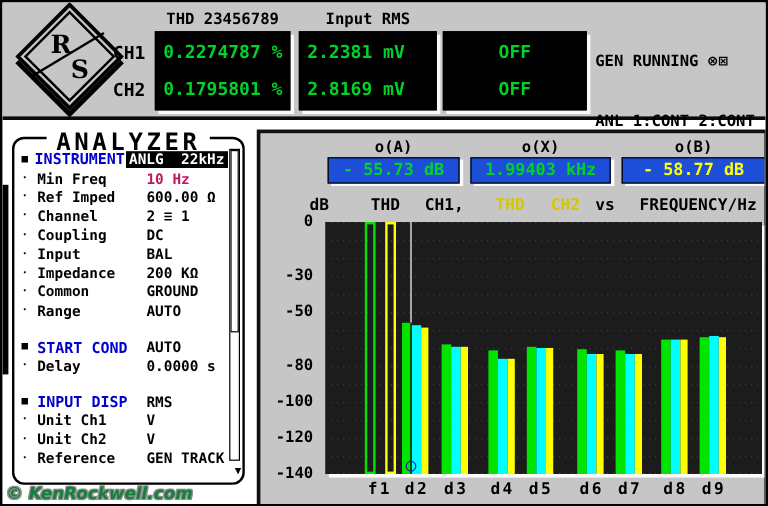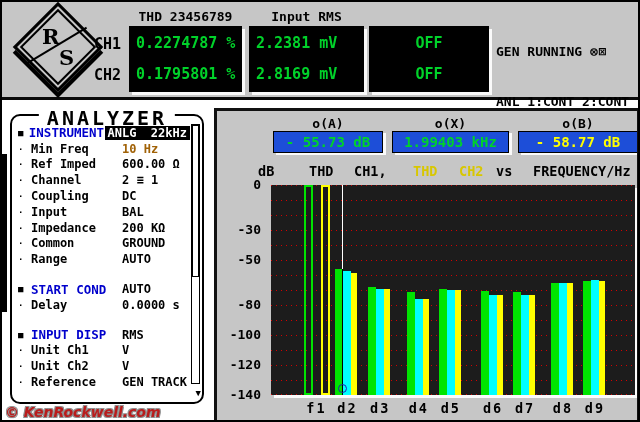--- a/index.html
+++ b/index.html
@@ -35,21 +35,21 @@
   .panel{position:absolute;left:8px;top:112px;width:194px;height:290px;background:#fff;
          border:2px solid #000;border-radius:10px;box-sizing:border-box;}
   .ptitle{position:absolute;left:50%;top:-10px;transform:translateX(-50%);background:#fff;
           padding:0 8px;font-size:20px;letter-spacing:3px;white-space:nowrap;}
   .panel-rows{position:absolute;left:6px;top:9px;right:12px;}
   .prow{display:flex;align-items:center;height:15.8px;font-size:12px;white-space:pre;}
   .prow.spacer{height:14px;}
   .bullet{width:13px;font-size:9px;}
   .plabel{width:91px;}
   .plabel.blue{color:#0000cc;font-size:12.5px;}
-  .pvalue.green{color:#a16207;}
+  .pvalue.green{color:#be185d;}
   .pvalue.inverse{background:#000;color:#fff;flex:1;padding:0 3px;}
   .panel-scroll{position:absolute;right:2px;top:8px;width:7px;height:258px;border:1px solid #000;background:#fff;}
   .panel-thumb{position:absolute;left:0;top:0;width:5px;height:150px;border:1px solid #000;background:#fff;}
   .panel-arrow{position:absolute;right:1px;bottom:4px;font-size:9px;line-height:9px;}
   .edge-artifact{position:absolute;left:0;top:152px;width:5px;height:158px;background:#000;}
 
   
   .chartwin{position:absolute;left:212px;top:106px;width:426px;height:390px;background:#c6c6c6;
             border:3px solid #111;box-sizing:border-box;overflow:hidden;}
   .readout{position:absolute;top:5px;}
@@ -70,21 +70,21 @@
   .cursor-line{position:absolute;width:1px;background:#fff;top:0;}
   .cursor-lower{position:absolute;width:1px;background:#000;z-index:6;}
   .cursor-marker{position:absolute;width:9px;height:9px;border:1px solid #2020b0;border-radius:50%;
                  box-sizing:border-box;z-index:7;background:transparent;}
   .yticks{position:absolute;left:4px;top:74px;width:44px;height:210px;}
   .ytick{position:absolute;right:4px;width:44px;text-align:right;font-size:13px;}
   .xticks{position:absolute;left:54px;top:289px;width:364px;height:16px;}
   .xtick{position:absolute;transform:translateX(-50%);font-size:13.5px;letter-spacing:2px;}
 
   .watermark{position:absolute;left:3px;top:402px;font-family:"DejaVu Sans","Liberation Sans",sans-serif;
-             font-style:italic;font-weight:bold;font-size:14px;color:#b91c1c;
+             font-style:italic;font-weight:bold;font-size:14px;color:#15803d;
              text-shadow:-1px -1px 0 #909090,1px -1px 0 #909090,-1px 1px 0 #909090,1px 1px 0 #909090;}
 </style>
 </head>
 <body>
 
 <div class="screen">
 
   <div class="header">
     <div class="diamond">
       <div class="slash"></div>

